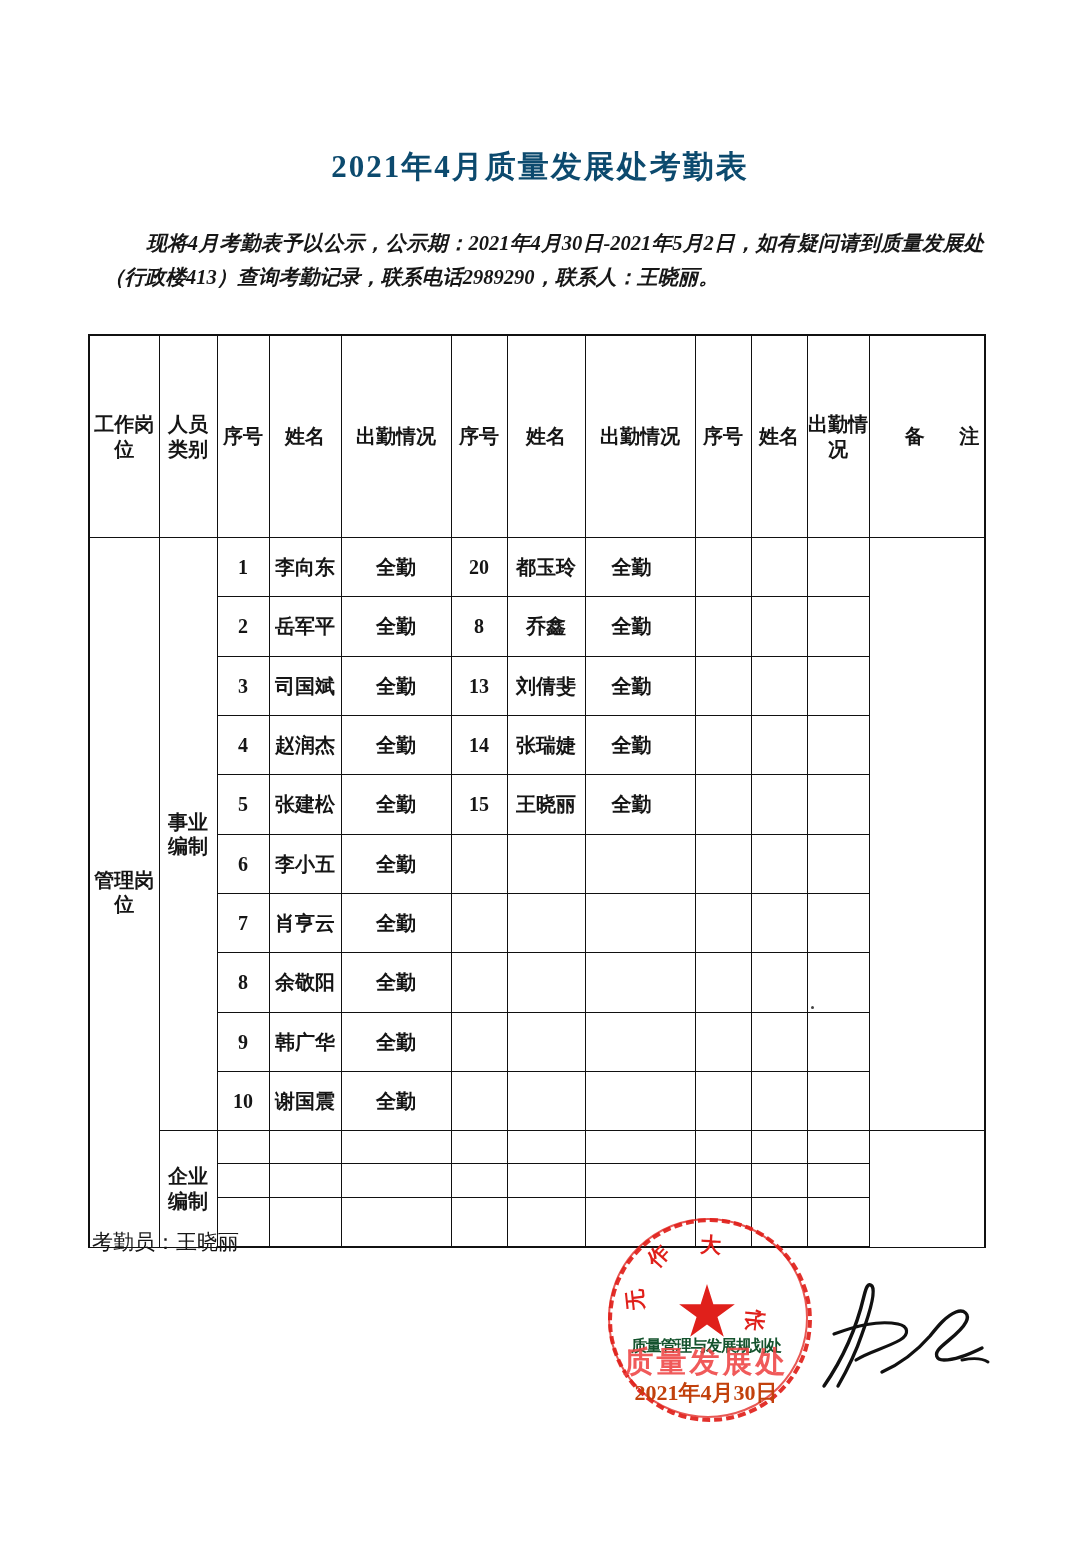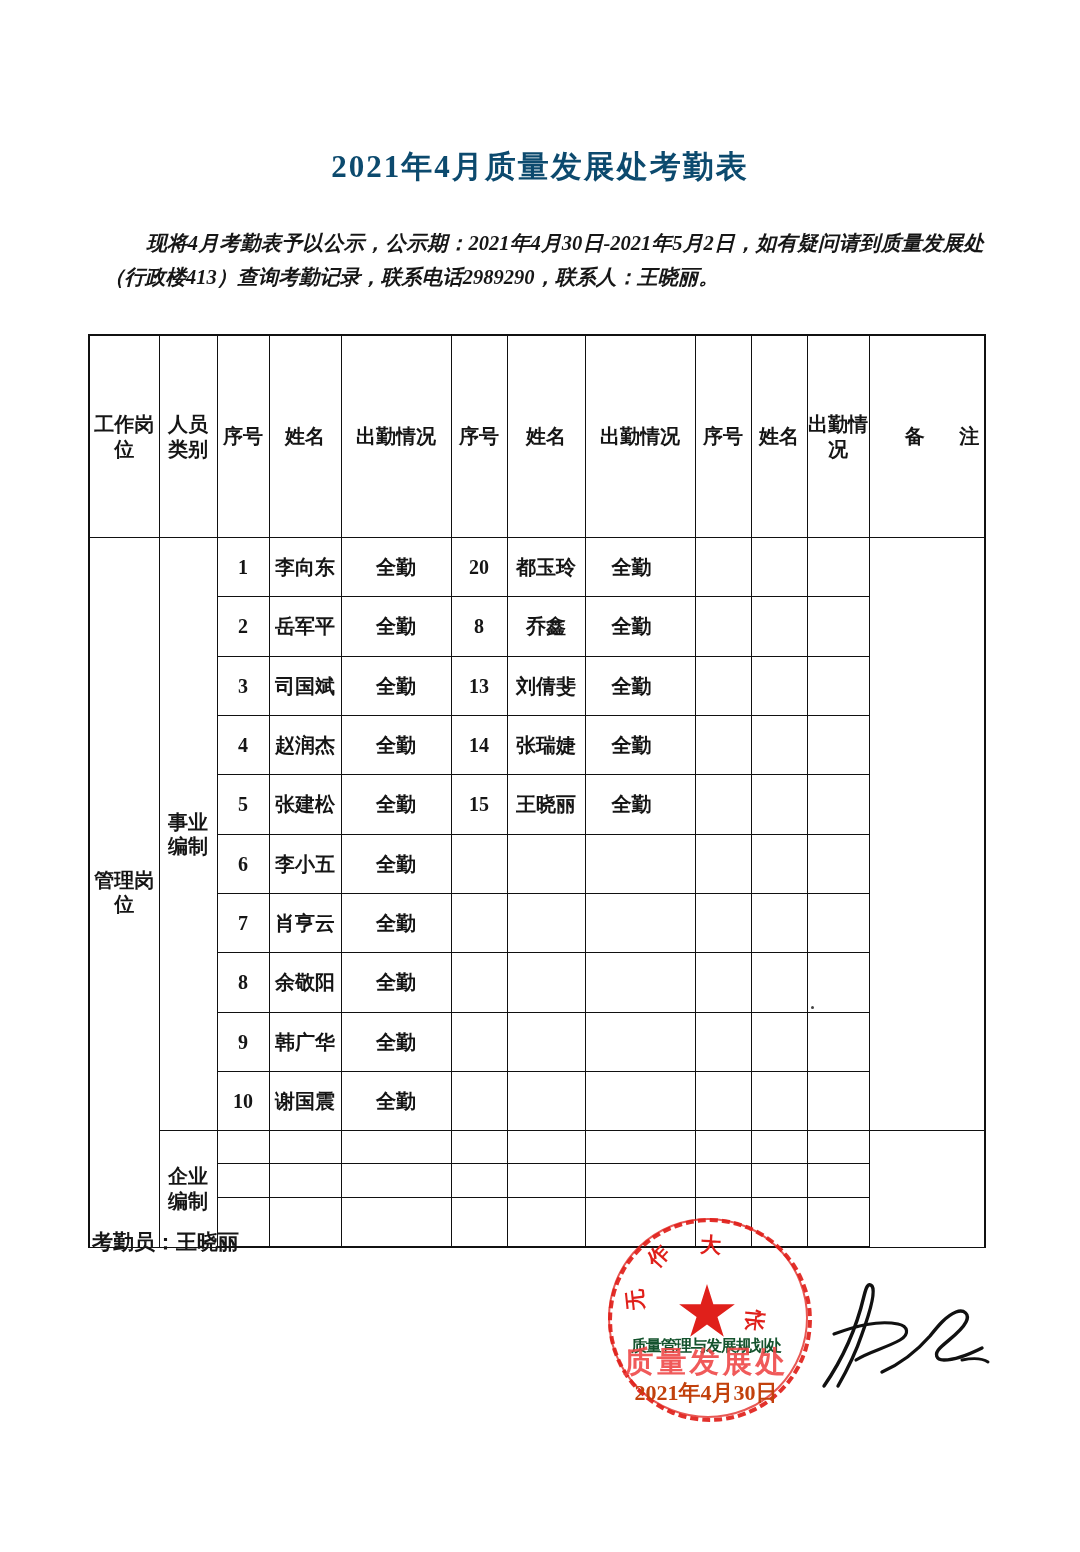--- a/index.html
+++ b/index.html
@@ -112,21 +112,21 @@
     background: #444;
     border-radius: 50%;
   }
 
   
   .footer-left {
     position: absolute;
     left: 92px;
     top: 1228px;
     font-size: 21px;
-    font-weight: bold;
+    font-weight: normal;
     color: #161616;
   }
 
   .seal-area {
     position: absolute;
     left: 590px;
     top: 1206px;
     width: 420px;
     height: 230px;
   }

